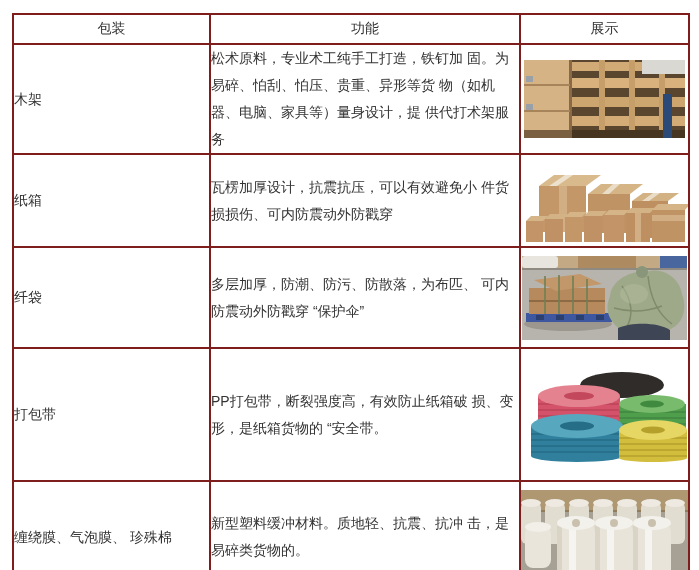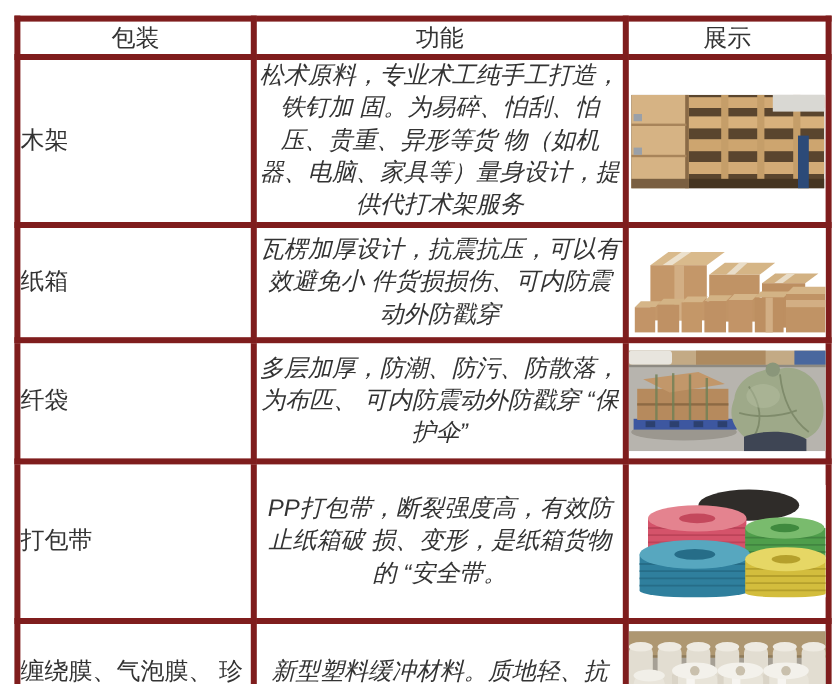--- a/index.html
+++ b/index.html
@@ -1,27 +1,27 @@
 <!DOCTYPE html>
 <html><head>
 <meta charset="utf-8">
 <style>
   html,body{margin:0;padding:0;background:#ffffff;}
   .page{position:relative;width:699px;height:570px;background:#ffffff;overflow:hidden;
         font-family:"Liberation Sans",sans-serif;color:#333333;}
   table.pack{position:absolute;left:12px;top:13px;width:676px;border-collapse:collapse;
              table-layout:fixed;background:#ffffff;}
-  .pack th,.pack td{border:5px solid #7f1d1d;padding:0;font-size:20px;font-weight:normal;
+  .pack th,.pack td{border:2px solid #7f1d1d;padding:0;font-size:14px;font-weight:normal;
                     color:#333333;overflow:hidden;}
   tr.hh{height:30px;}
   tr.r1{height:103px;} tr.r2{height:77px;padding-left:36px;} tr.r3{height:101px;}
   tr.r4{height:133px;} tr.r5{height:112px;}
   .c-head{text-align:center;vertical-align:middle;}
   .c-pack{text-align:left;vertical-align:middle;line-height:27px;padding:0 6px;}
-  .c-func{text-align:center;vertical-align:middle;line-height:27px;padding:0 10px 0 8px;font-style:italic;}
+  .c-func{text-align:left;vertical-align:middle;line-height:27px;padding:0 10px 0 8px;}
   .c-photo{text-align:center;vertical-align:middle;}
   .photo{display:inline-block;vertical-align:middle;}
 </style>
 </head>
 <body>
 
 <div class="page">
   <table class="pack">
     <colgroup>
         <col style="width:197px">

